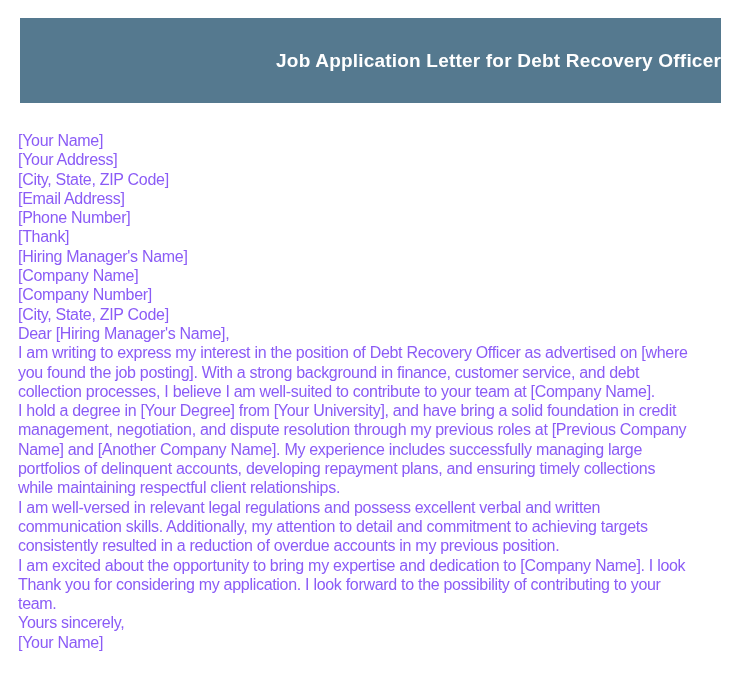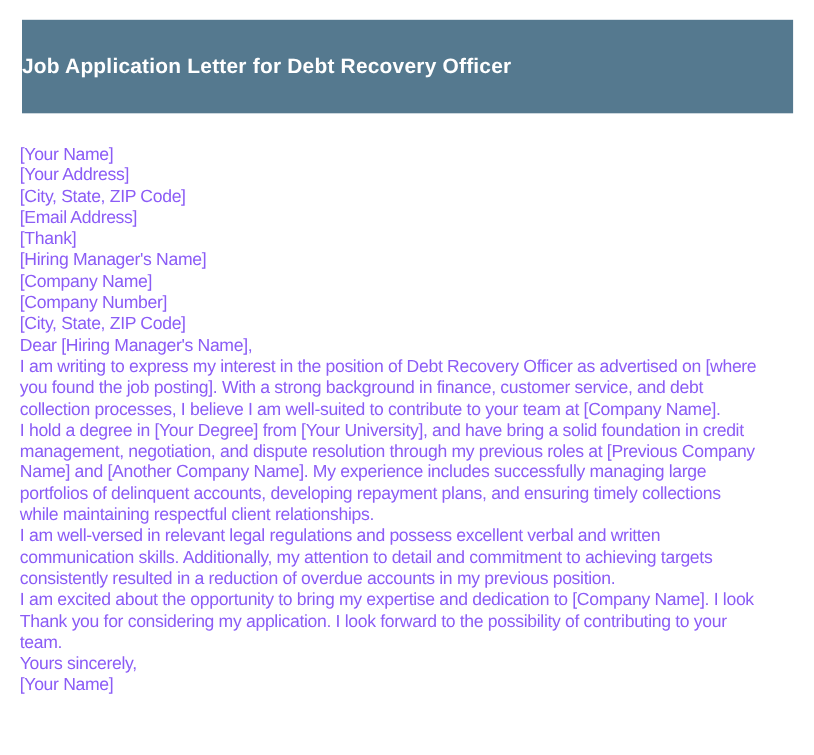--- a/index.html
+++ b/index.html
@@ -17,21 +17,21 @@
   }
   .banner {
     position: absolute;
     left: 20px;
     top: 18px;
     width: 701px;
     height: 85px;
     background: #55798f;
     display: flex;
     align-items: center;
-    justify-content: flex-start;
+    justify-content: flex-end;
   }
   .banner h1 {
     margin: 0;
     font-size: 19px;
     font-weight: 700;
     letter-spacing: 0.2px;
     color: #ffffff;
     font-family: "Liberation Sans", sans-serif;
   }
   .letter {
@@ -57,20 +57,21 @@
 
   <div class="banner" style="background: rgb(85, 121, 143);">
     <h1 style="color: rgb(255, 255, 255);">Job Application Letter for Debt Recovery Officer</h1>
   </div>
 
   <div class="letter" style="color: #8b5cf6;">
       <div class="line">[Your Name]</div>
       <div class="line">[Your Address]</div>
       <div class="line">[City, State, ZIP Code]</div>
       <div class="line">[Email Address]</div>
+      <div class="line">[Phone Number]</div>
       <div class="line">[Thank]</div>
       <div class="line">[Hiring Manager's Name]</div>
       <div class="line">[Company Name]</div>
       <div class="line">[Company Number]</div>
       <div class="line">[City, State, ZIP Code]</div>
       <div class="line">Dear [Hiring Manager's Name],</div>
       <div class="line">I am writing to express my interest in the position of Debt Recovery Officer as advertised on [where</div>
       <div class="line">you found the job posting]. With a strong background in finance, customer service, and debt</div>
       <div class="line">collection processes, I believe I am well-suited to contribute to your team at [Company Name].</div>
       <div class="line">I hold a degree in [Your Degree] from [Your University], and have bring a solid foundation in credit</div>

